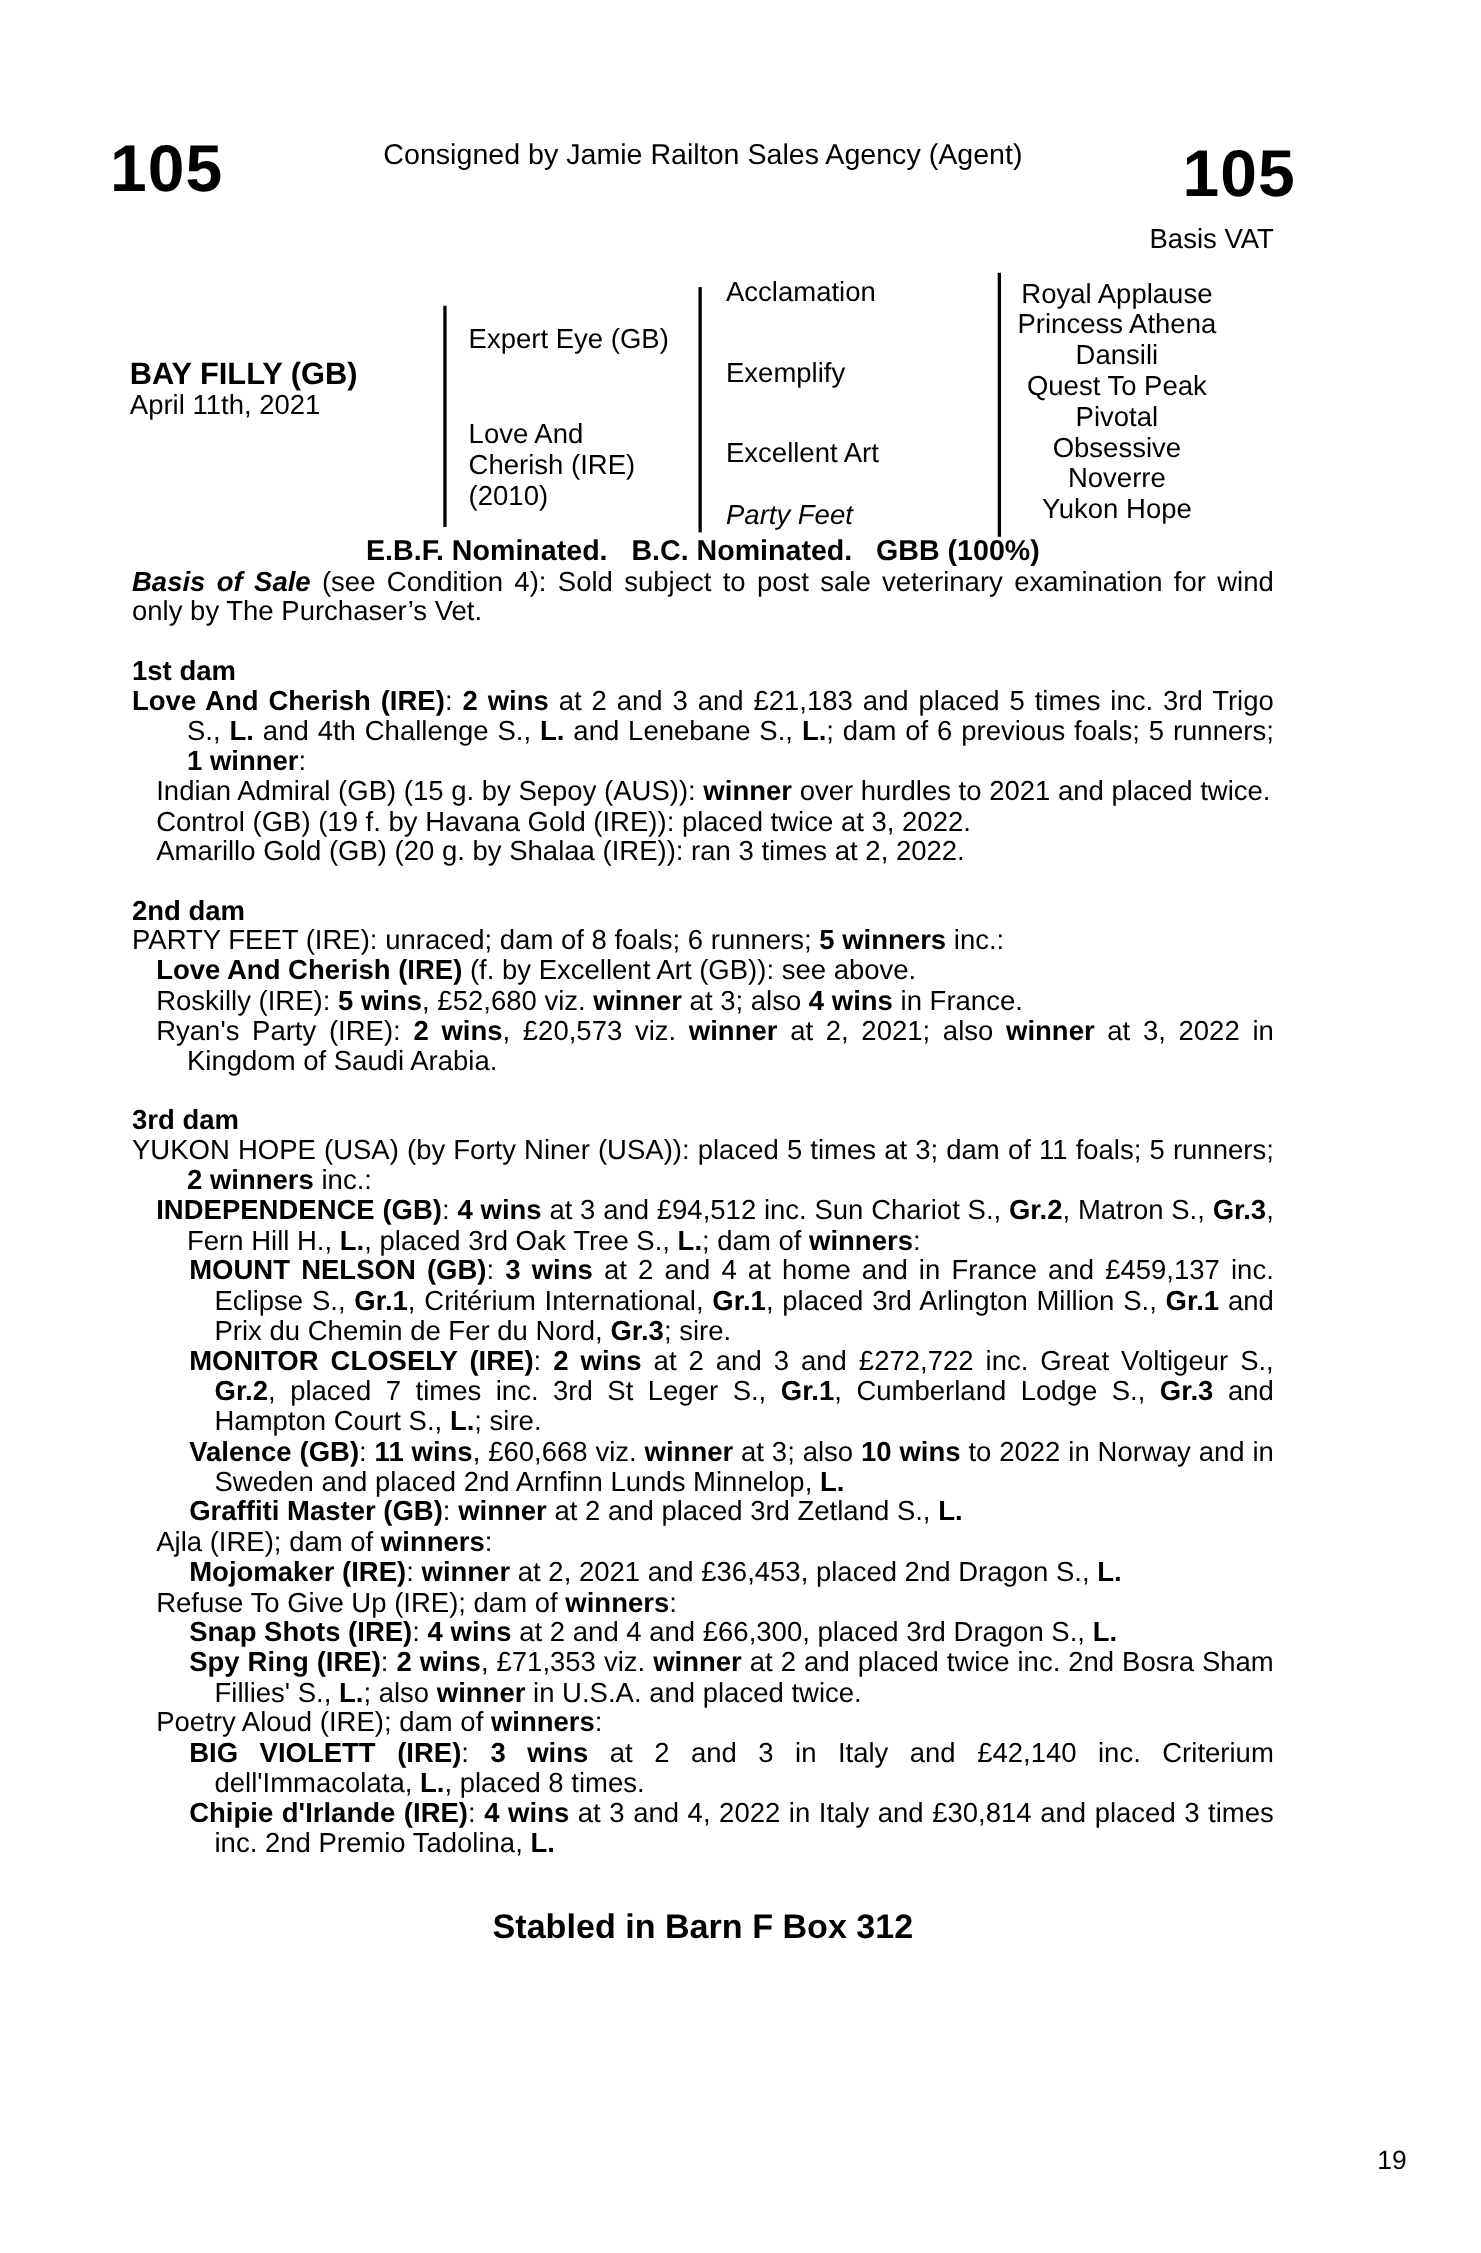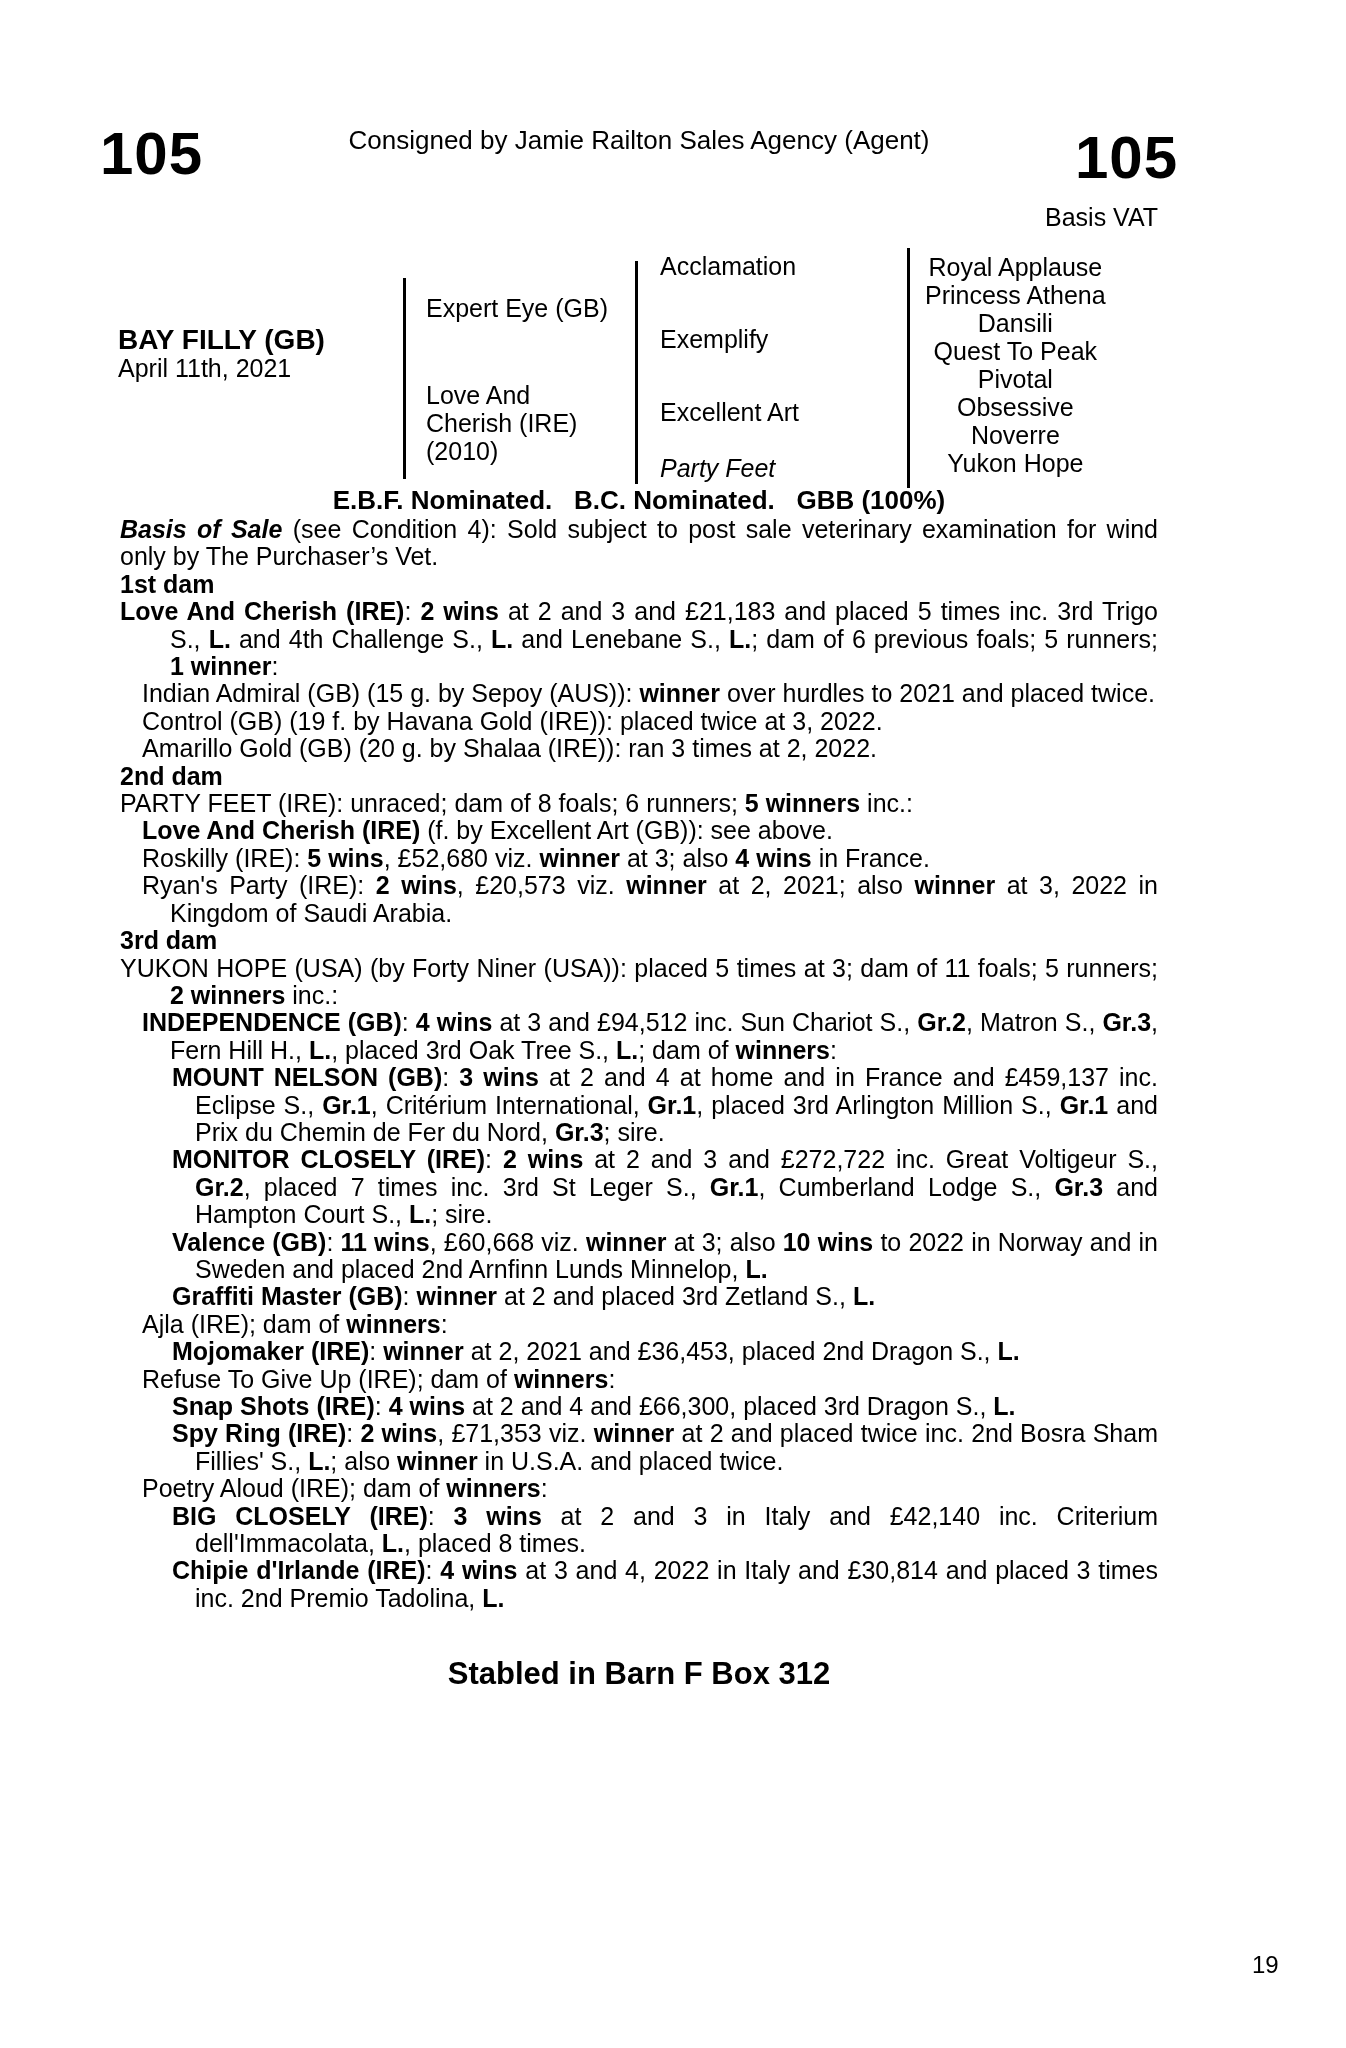--- a/index.html
+++ b/index.html
@@ -15,21 +15,21 @@
   .ped-line{font-size:25px;line-height:27px;white-space:nowrap;}
   .ped-bar{width:3px;background:#000;}
   .subject-name{font-size:28px;font-weight:700;white-space:nowrap;line-height:30px;}
   .ped-dam{line-height:28px;white-space:nowrap;font-size:25px;}
   .content{position:absolute;left:120px;top:486px;width:1038px;font-size:25px;line-height:27.4px;}
   .nominations{font-weight:700;font-size:26px;text-align:center;line-height:28px;margin-bottom:2px;}
   p.para{margin:0;text-align:justify;font-size:25px;line-height:27.4px;}
   .L0{padding-left:50px;text-indent:-50px;}
   .L1{padding-left:50px;text-indent:-28px;}
   .L2{padding-left:75px;text-indent:-23px;}
-  .dam-heading{font-weight:700;font-size:25px;line-height:27.4px;}
+  .dam-heading{font-weight:700;font-size:25px;line-height:27.4px;margin-top:26px;}
   .stabled{font-weight:700;font-size:31px;text-align:center;margin-top:48px;line-height:28px;}
   .page-number{font-size:24px;line-height:26px;}
 </style>
 </head>
 <body>
 
 <div class="abs lot-number" style="left:100px;top:124px;">105</div>
 <div class="abs consignor">Consigned by Jamie Railton Sales Agency (Agent)</div>
 <div class="abs lot-number" style="right:168px;top:128px;">105</div>
 <div class="abs vat">Basis VAT</div>
@@ -87,19 +87,19 @@
       <p class="para L2"><span style="font-weight: 700;">MOUNT NELSON (GB)</span>: <span style="font-weight: 700;">3 wins</span> at 2 and 4 at home and in France and £459,137 inc. Eclipse S., <span style="font-weight: 700;">Gr.1</span>, Critérium International, <span style="font-weight: 700;">Gr.1</span>, placed 3rd Arlington Million S., <span style="font-weight: 700;">Gr.1</span> and Prix du Chemin de Fer du Nord, <span style="font-weight: 700;">Gr.3</span>; sire.</p>
       <p class="para L2"><span style="font-weight: 700;">MONITOR CLOSELY (IRE)</span>: <span style="font-weight: 700;">2 wins</span> at 2 and 3 and £272,722 inc. Great Voltigeur S., <span style="font-weight: 700;">Gr.2</span>, placed 7 times inc. 3rd St Leger S., <span style="font-weight: 700;">Gr.1</span>, Cumberland Lodge S., <span style="font-weight: 700;">Gr.3</span> and Hampton Court S., <span style="font-weight: 700;">L.</span>; sire.</p>
       <p class="para L2"><span style="font-weight: 700;">Valence (GB)</span>: <span style="font-weight: 700;">11 wins</span>, £60,668 viz. <span style="font-weight: 700;">winner</span> at 3; also <span style="font-weight: 700;">10 wins</span> to 2022 in Norway and in Sweden and placed 2nd Arnfinn Lunds Minnelop, <span style="font-weight: 700;">L.</span></p>
       <p class="para L2"><span style="font-weight: 700;">Graffiti Master (GB)</span>: <span style="font-weight: 700;">winner</span> at 2 and placed 3rd Zetland S., <span style="font-weight: 700;">L.</span></p>
       <p class="para L1">Ajla (IRE); dam of <span style="font-weight: 700;">winners</span>:</p>
       <p class="para L2"><span style="font-weight: 700;">Mojomaker (IRE)</span>: <span style="font-weight: 700;">winner</span> at 2, 2021 and £36,453, placed 2nd Dragon S., <span style="font-weight: 700;">L.</span></p>
       <p class="para L1">Refuse To Give Up (IRE); dam of <span style="font-weight: 700;">winners</span>:</p>
       <p class="para L2"><span style="font-weight: 700;">Snap Shots (IRE)</span>: <span style="font-weight: 700;">4 wins</span> at 2 and 4 and £66,300, placed 3rd Dragon S., <span style="font-weight: 700;">L.</span></p>
       <p class="para L2"><span style="font-weight: 700;">Spy Ring (IRE)</span>: <span style="font-weight: 700;">2 wins</span>, £71,353 viz. <span style="font-weight: 700;">winner</span> at 2 and placed twice inc. 2nd Bosra Sham Fillies' S., <span style="font-weight: 700;">L.</span>; also <span style="font-weight: 700;">winner</span> in U.S.A. and placed twice.</p>
       <p class="para L1">Poetry Aloud (IRE); dam of <span style="font-weight: 700;">winners</span>:</p>
-      <p class="para L2"><span style="font-weight: 700;">BIG CLOSELY (IRE)</span>: <span style="font-weight: 700;">3 wins</span> at 2 and 3 in Italy and £42,140 inc. Criterium dell'Immacolata, <span style="font-weight: 700;">L.</span>, placed 8 times.</p>
+      <p class="para L2"><span style="font-weight: 700;">BIG VIOLETT (IRE)</span>: <span style="font-weight: 700;">3 wins</span> at 2 and 3 in Italy and £42,140 inc. Criterium dell'Immacolata, <span style="font-weight: 700;">L.</span>, placed 8 times.</p>
       <p class="para L2"><span style="font-weight: 700;">Chipie d'Irlande (IRE)</span>: <span style="font-weight: 700;">4 wins</span> at 3 and 4, 2022 in Italy and £30,814 and placed 3 times inc. 2nd Premio Tadolina, <span style="font-weight: 700;">L.</span></p>
     </div>
   <div class="stabled">Stabled in Barn F Box 312</div>
 </div>
 
 <div class="abs page-number" style="left:1252px;top:1952px;">19</div>
 
 </body></html>

